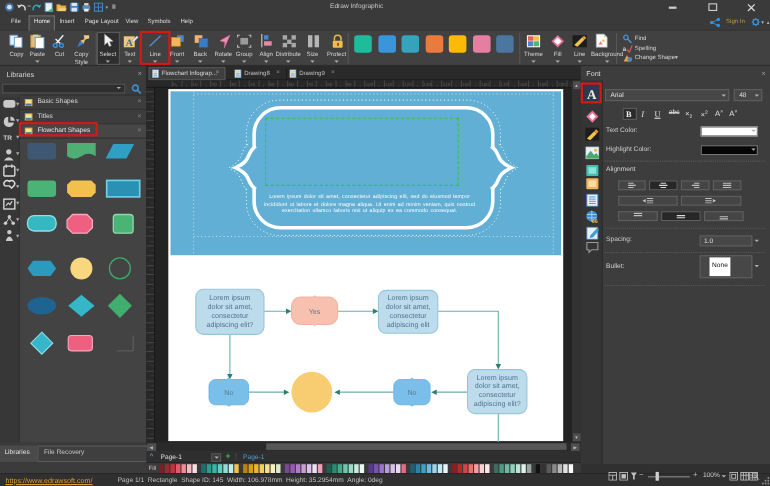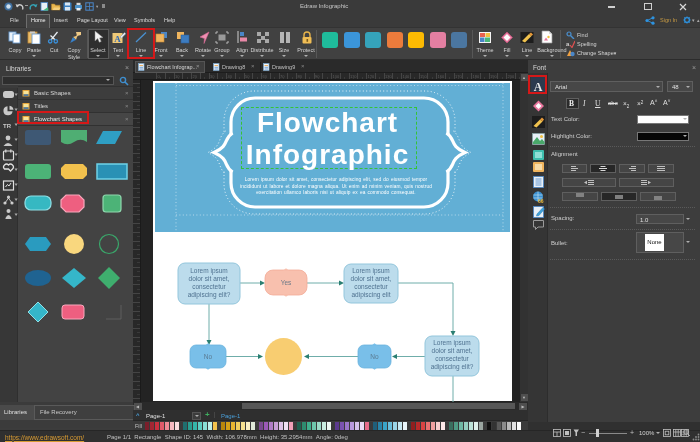--- a/index.html
+++ b/index.html
@@ -619,21 +619,20 @@
     <rect x="24" y="10" width="217" height="109" rx="24" fill="none" stroke="#ffffff" stroke-width="3.2"></rect>
     <rect x="10" y="46" width="21" height="37" fill="#62afd5"></rect>
     <rect x="234" y="46" width="24" height="37" fill="#62afd5"></rect>
     <path d="M25.6 45 C16 51 23 57.5 7 64.5 C23 71.5 16 78 25.6 84" fill="none" stroke="#ffffff" stroke-width="3.2"></path>
     <path d="M239.4 45 C249 51 242 57.5 258 64.5 C242 71.5 249 78 239.4 84" fill="none" stroke="#ffffff" stroke-width="3.2"></path>
     <path d="M18.6 43 C10 50 16 57 1 64.5 C16 72 10 79 18.6 86" fill="none" stroke="#ffffff" stroke-width="0.9" stroke-dasharray="1,2.4" opacity="0.95"></path>
     <path d="M246.4 43 C255 50 249 57 264 64.5 C249 72 255 79 246.4 86" fill="none" stroke="#ffffff" stroke-width="0.9" stroke-dasharray="1,2.4" opacity="0.95"></path>
   </svg>
 
   <div class="abs" style="left:108px;top:47px;width:176px;height:62px;border:1px dashed #35c435;"></div>
-  <div class="abs" style="left:92px;top:47px;width:205px;text-align:center;font-weight:bold;color:#ffffff;font-size:28px;line-height:32px;letter-spacing:1px;">Flowchart<br>Infographic</div>
 
   <div class="abs" style="left:104px;top:117px;width:198px;text-align:center;color:#ffffff;font-size:4.8px;line-height:6.6px;letter-spacing:0.1px;word-spacing:0.6px;">Lorem ipsum dolor sit amet, consectetur adipiscing elit, sed do eiusmod tempor incididunt ut labore et dolore magna aliqua. Ut enim ad minim veniam, quis nostrud exercitation ullamco laboris nisi ut aliquip ex ea commodo consequat.</div>
 
   <svg class="abs" style="left:20px;top:190px;" width="359" height="152">
     <g stroke="#6fadaa" stroke-width="1" fill="none">
       <line x1="87" y1="33" x2="108" y2="33"></line>
       <line x1="154" y1="33" x2="187" y2="33"></line>
       <path d="M245 33 L300 33 L300 82"></path>
       <line x1="272" y1="106.5" x2="242" y2="106.5"></line>
       <line x1="205" y1="106.5" x2="154" y2="106.5"></line>

